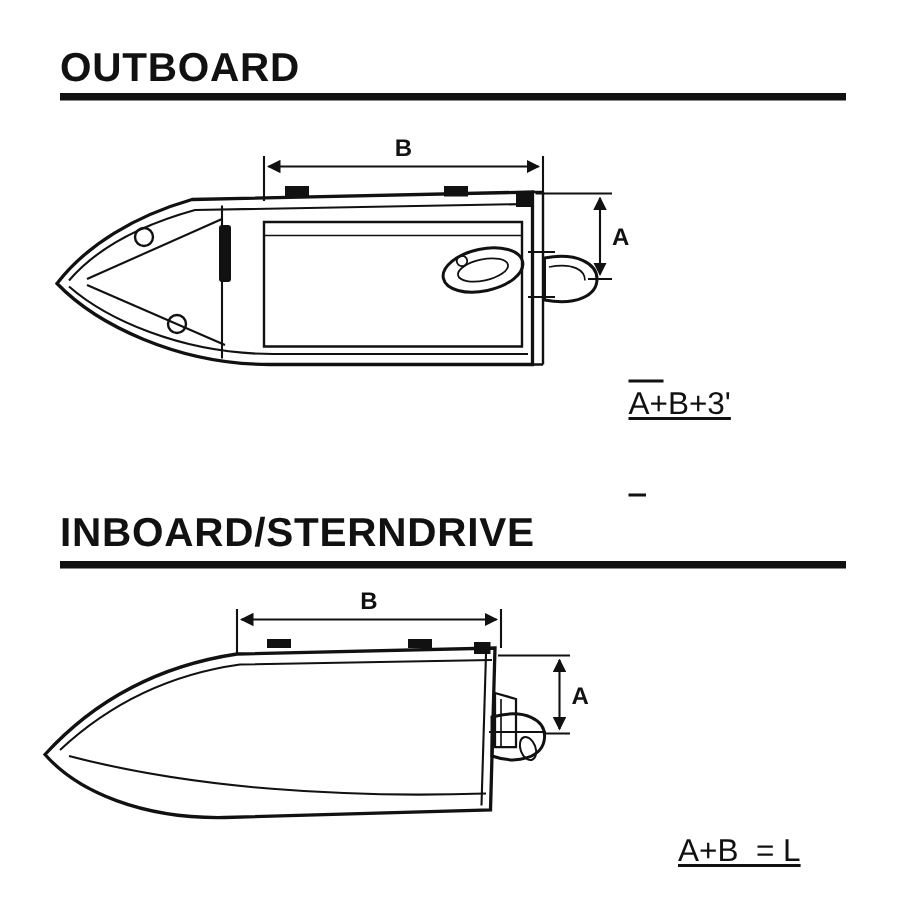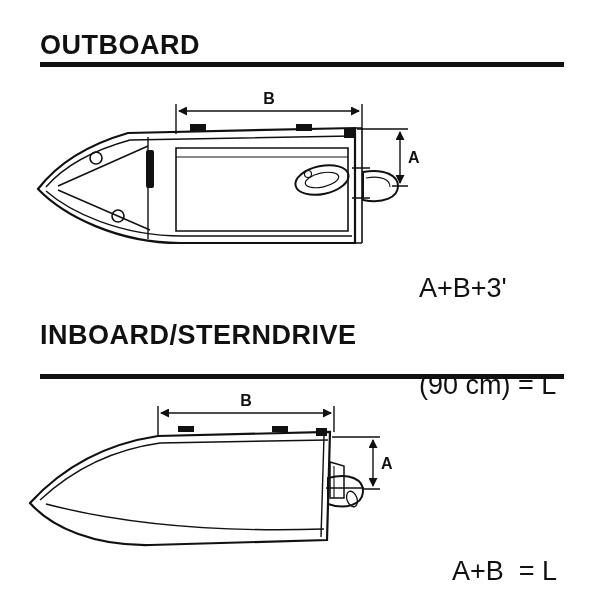--- a/index.html
+++ b/index.html
@@ -15,43 +15,44 @@
   }
   .section-title {
     position: absolute;
     left: 40px;
     font-size: 27px;
     font-weight: bold;
     letter-spacing: 0.5px;
     color: #111111;
   }
   .title-outboard { top: 30px; }
-  .title-inboard { top: 320px; }
+  .title-inboard { top: 340px; }
   .rule {
     position: absolute;
     left: 40px;
     width: 524px;
     height: 5px;
     background: #111111;
   }
   .rule-outboard { top: 62px; }
   .rule-inboard { top: 374px; }
   .drawing-layer {
     position: absolute;
     left: 0; top: 0;
     width: 600px;
     height: 600px;
   }
   .formula {
     position: absolute;
-    font-size: 27px;
+    font-size: 21px;
     font-weight: normal;
     color: #111111;
     white-space: pre;
     line-height: 1.2;
+    text-decoration: underline;
   }
   .formula-outboard { left: 419px; top: 207px; }
   .formula-inboard { left: 452px; top: 515px; margin-top: 40px; }
   svg text.dim-label {
     font-family: "Liberation Sans", sans-serif;
     font-weight: bold;
     font-size: 16px;
     fill: #111111;
   }
   svg .ink { stroke: #111111; fill: none; }
@@ -148,18 +149,17 @@
       <text class="dim-label" x="246" y="406" text-anchor="middle">B</text>
 
       <path class="ink" stroke-width="1.4" d="M 332 437 L 380 437 M 362 489 L 380 489"></path>
       <line class="ink" stroke-width="1.4" x1="373" y1="440" x2="373" y2="486" marker-start="url(#arr)" marker-end="url(#arr)"></line>
       <text class="dim-label" x="381" y="469" text-anchor="start">A</text>
     </g>
   </svg>
 
   <div class="formula formula-outboard">
     <div>A+B+3'</div>
-    <div>(90 cm) = L</div>
   </div>
 
   <div class="formula formula-inboard">A+B  = L</div>
 
 </div>
 
 </body></html>

